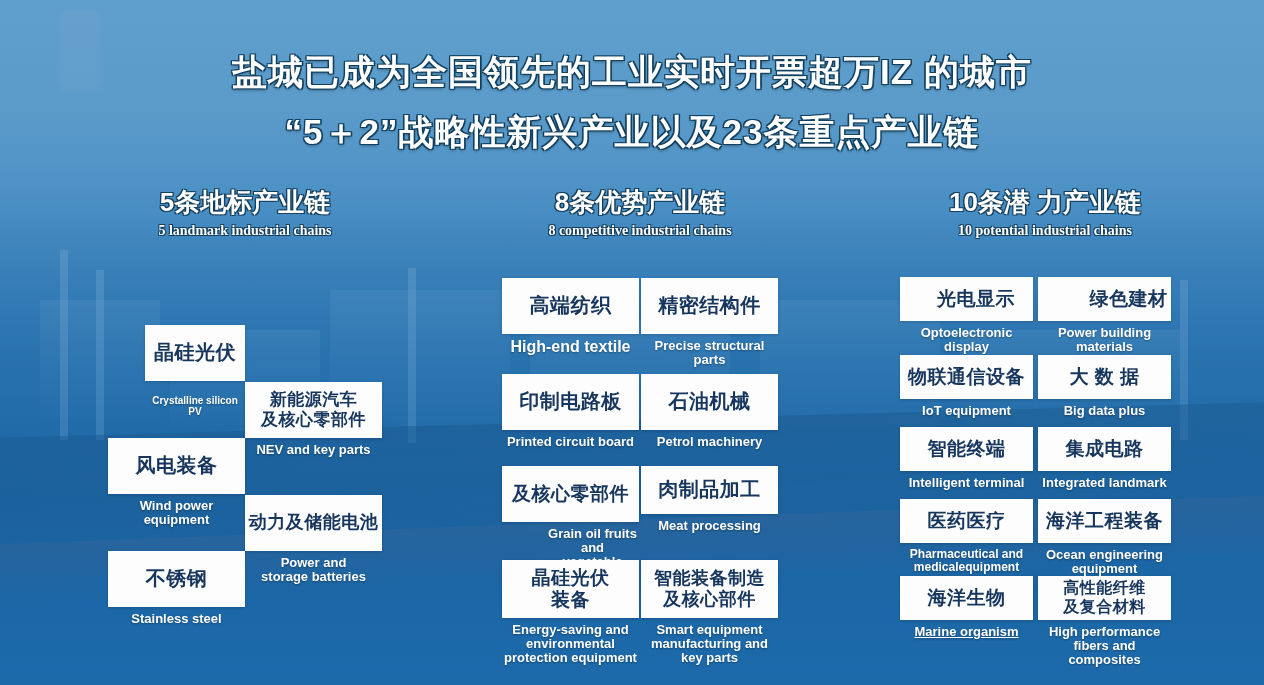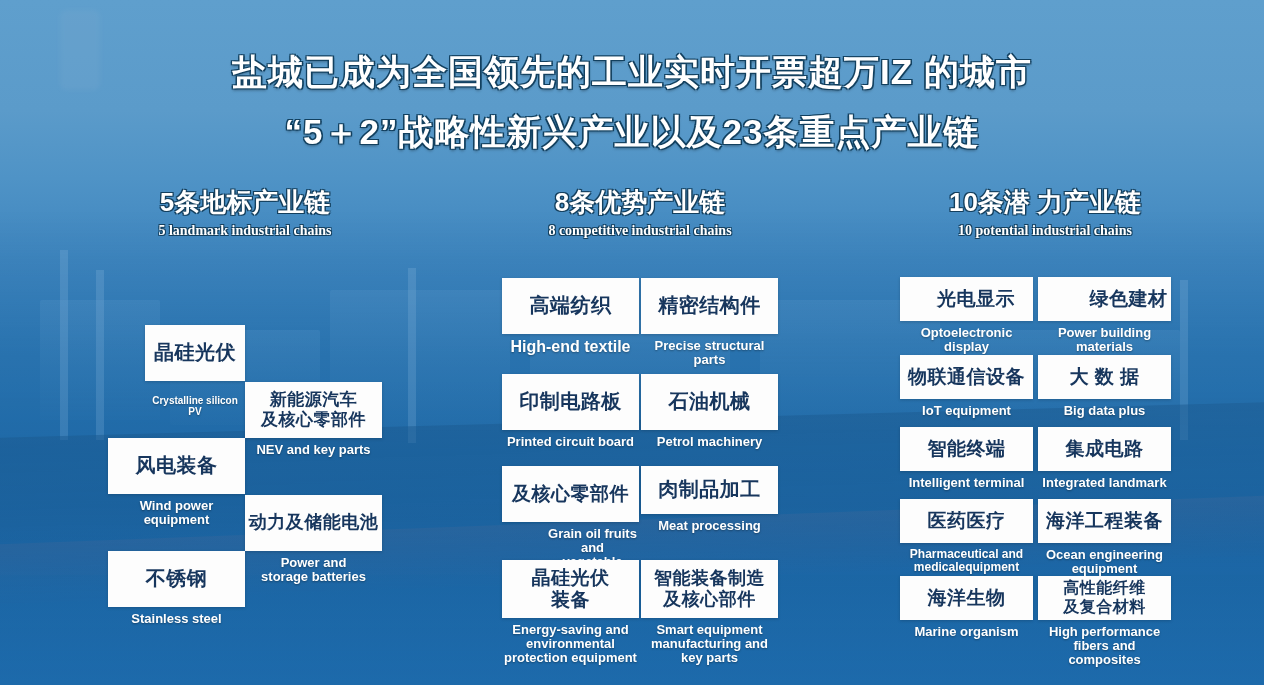--- a/index.html
+++ b/index.html
@@ -274,21 +274,21 @@
     <div class="box" style="height:44px;">
         <span style="font-size:19px;">海洋工程装备</span>
       </div>
     <div class="cap" style="font-size:13px; white-space:pre-line;">Ocean engineering
 equipment</div>
   </div>
   <div class="card" style="left:900px; top:576px; width:133px;">
     <div class="box" style="height:44px;">
         <span style="font-size:19px;">海洋生物</span>
       </div>
-    <div class="cap" style="font-size:13px;">Marine organism</div>
+    <div class="cap" style="font-size:13px;text-decoration:underline;">Marine organism</div>
   </div>
   <div class="card" style="left:1038px; top:576px; width:133px;">
     <div class="box" style="height:44px;">
         <span style="font-size:16px; white-space:pre-line;">高性能纤维
 及复合材料</span>
       </div>
     <div class="cap" style="font-size:13px; white-space:pre-line;">High performance
 fibers and composites</div>
   </div>
 

